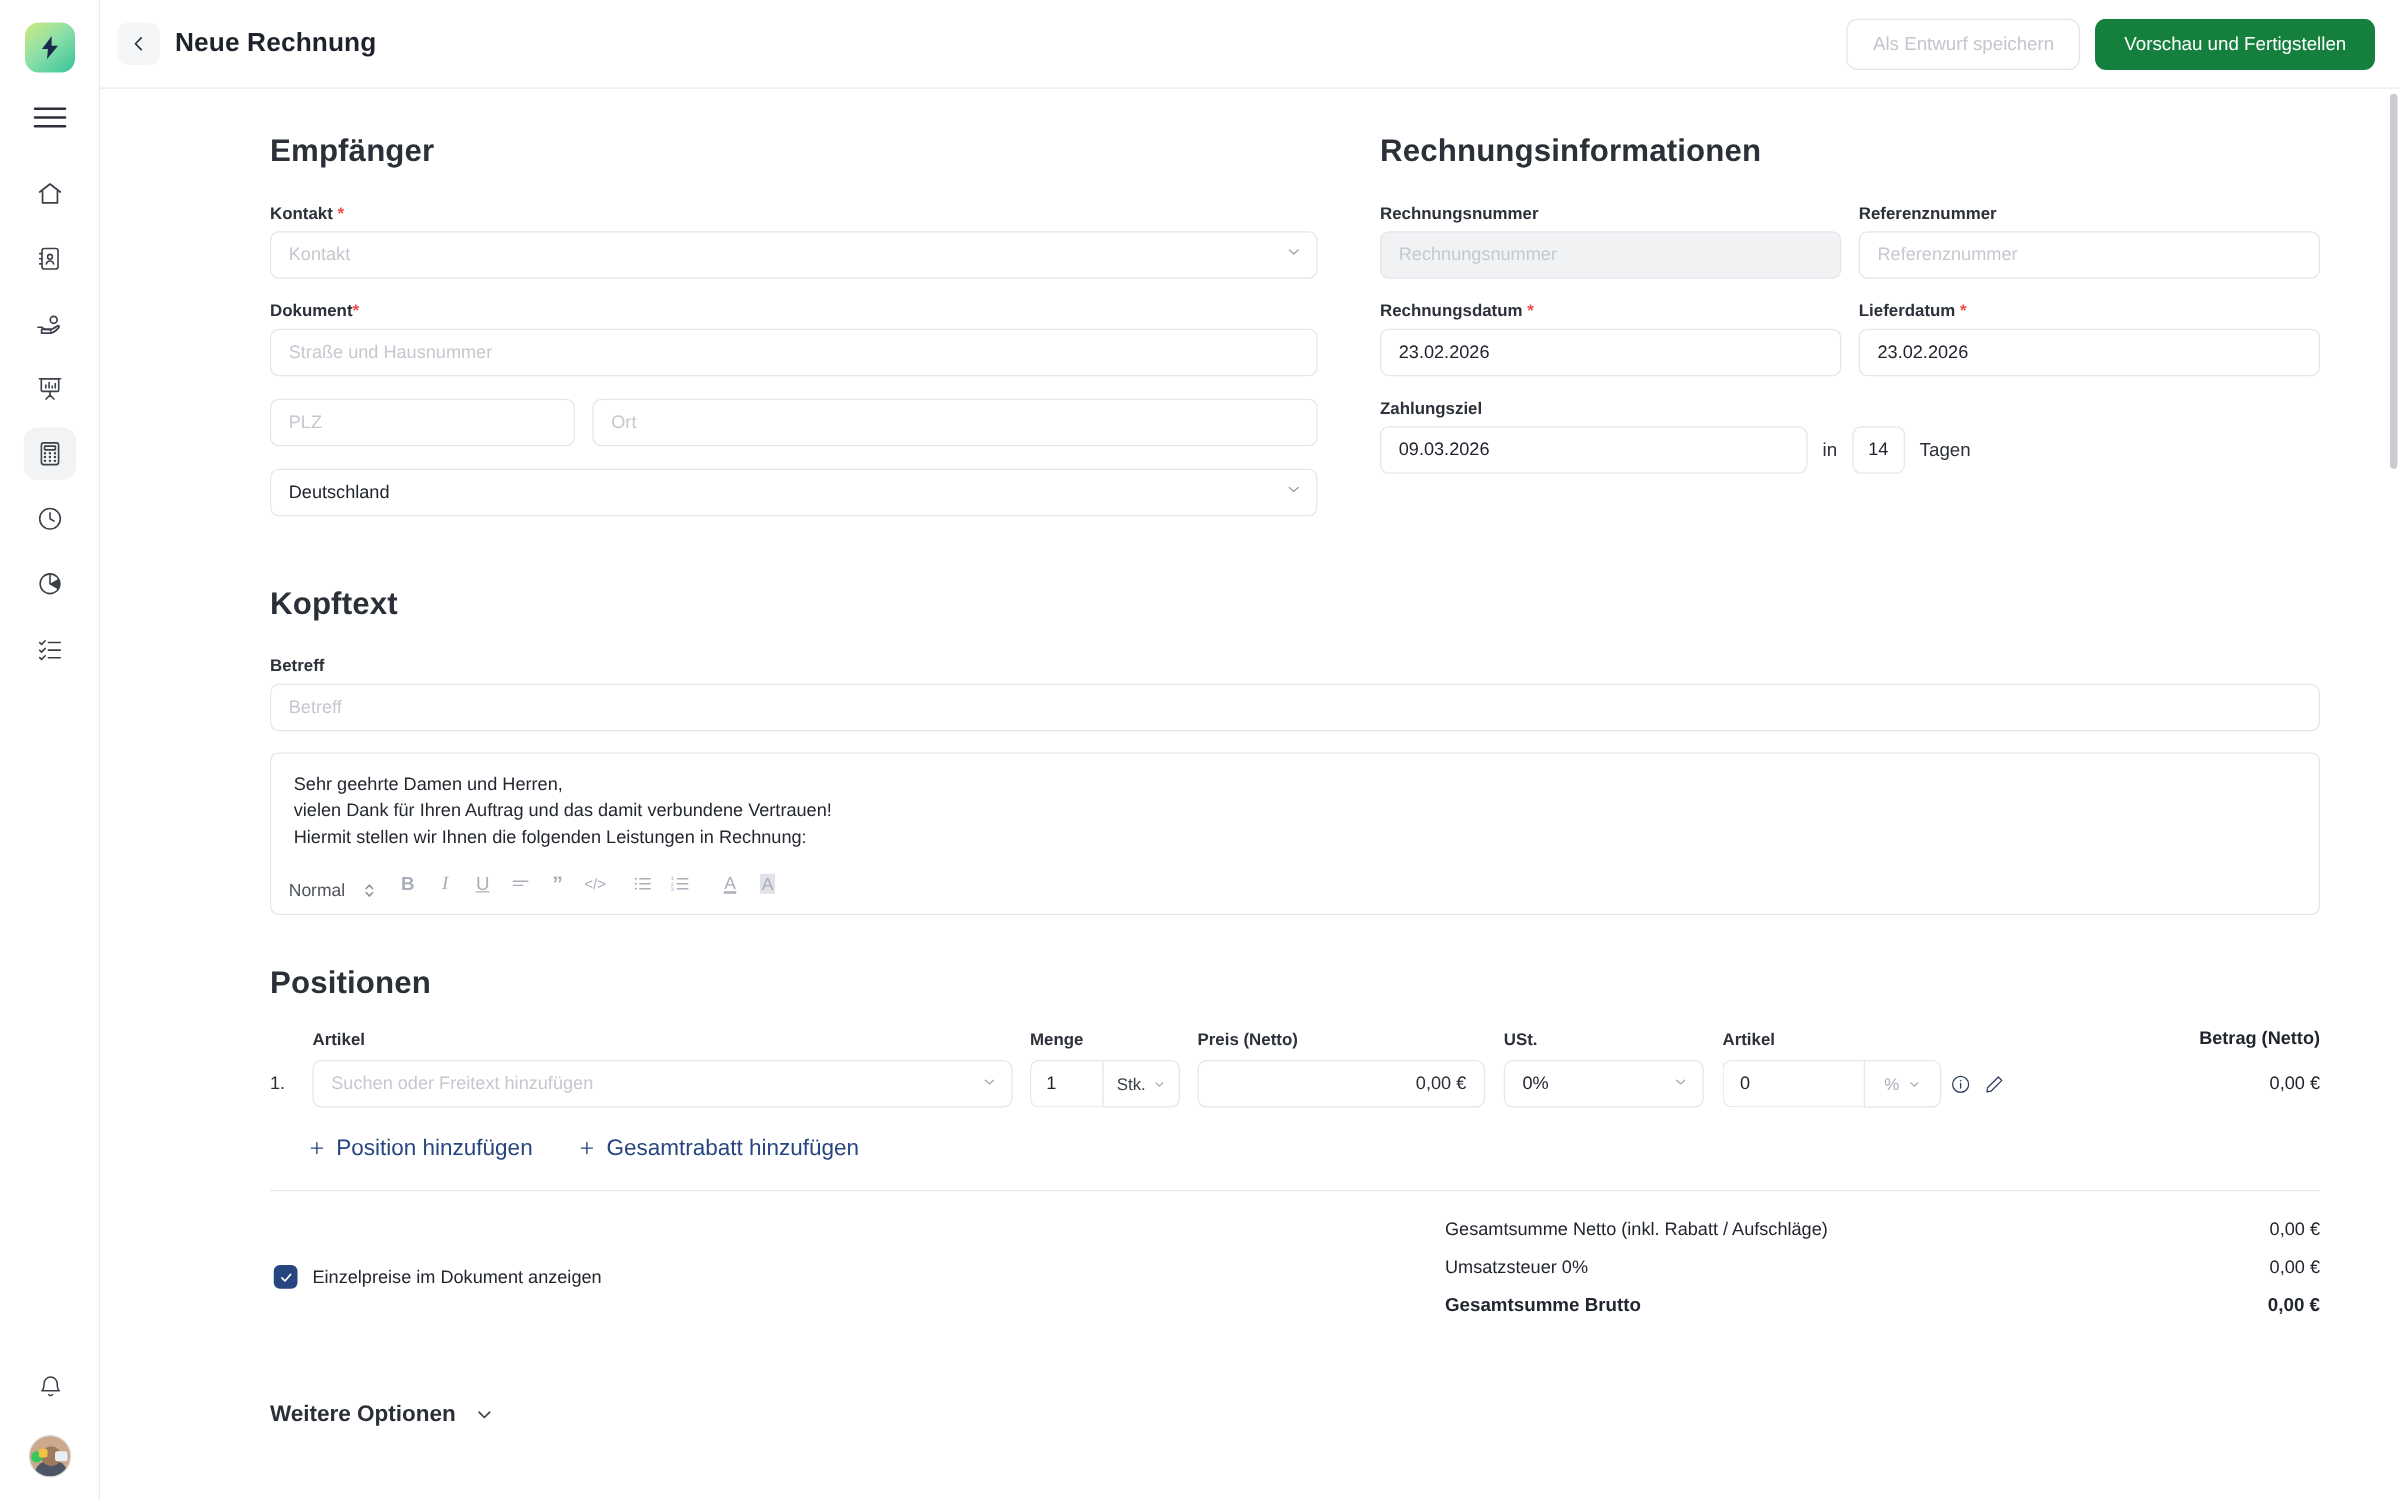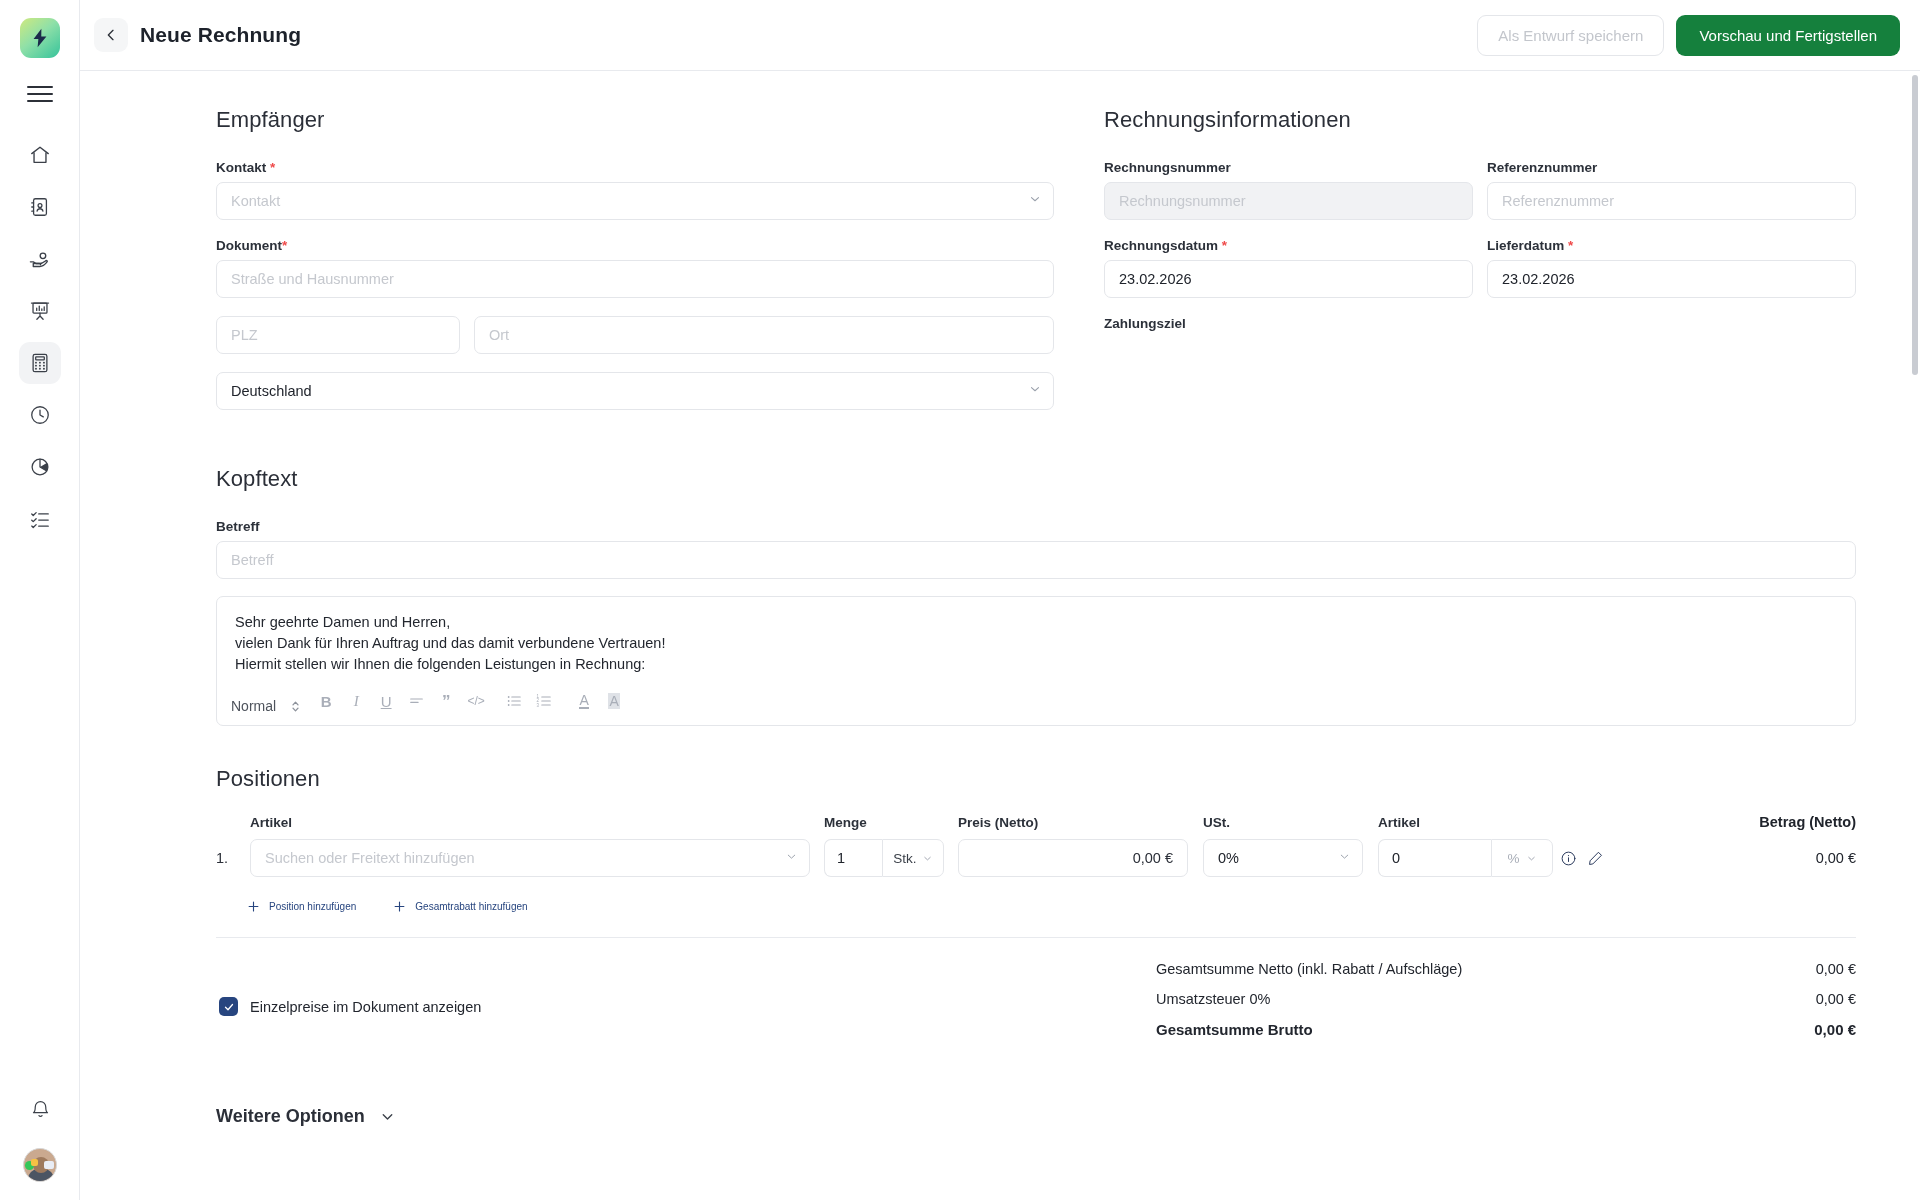--- a/index.html
+++ b/index.html
@@ -85,21 +85,21 @@
   .content {
     flex: 1 1 auto; overflow: hidden; position: relative;
     padding: 36px 64px 0 136px;
   }
 
   .cols { display: flex; gap: 50px; }
   .col-left { width: 838px; flex: 0 0 838px; }
   .col-right { flex: 1 1 auto; }
 
   h2.section {
-    font-size: 22px; font-weight: normal; color: #2b2f38; letter-spacing: .1px;
+    font-size: 25px; font-weight: bold; color: #2b2f38; letter-spacing: .1px;
     margin-bottom: 27px;
   }
   .label {
     font-size: 13.5px; color: #2c313a; font-weight: bold; margin-bottom: 7px; display: block;
   }
   .label .req { color: #ef4b4b; font-weight: bold; }
 
   .field {
     width: 100%; height: 38px; border: 1px solid #e4e6ea; border-radius: 7px;
     background: #fff; font-size: 14.5px; color: #2b2f38; padding: 0 14px;
@@ -186,21 +186,21 @@
   .rab-group .pct {
     width: 62px; border: 1px solid #e4e6ea; border-radius: 0 7px 7px 0;
     display: flex; align-items: center; justify-content: center; gap: 6px;
     font-size: 13.5px; color: #a9aeb8; cursor: pointer; background: #fff;
   }
   .price-field { text-align: right; }
 
   .add-row { display: flex; gap: 36px; margin-top: 22px; padding-left: 30px; }
   .add-link {
     display: flex; align-items: center; gap: 8px; color: #27457f;
-    font-size: 10px; cursor: pointer; font-weight: 500;
+    font-size: 18px; cursor: pointer; font-weight: 500;
   }
   .divider { height: 1px; background: #e8eaee; margin-top: 23px; }
 
   .totals-wrap { display: flex; margin-top: 23px; }
   .chk-wrap { display: flex; align-items: center; gap: 12px; flex: 0 0 auto; padding-left: 3px; }
   .chk {
     width: 19px; height: 19px; border-radius: 5px; background: #27457f;
     display: flex; align-items: center; justify-content: center; cursor: pointer;
   }
   .chk-label { font-size: 14.5px; color: #22262e; }
@@ -410,20 +410,26 @@
               <label class="label">
                 <span>Lieferdatum</span>
                 <span class="req">*</span>
               </label>
               <input class="field filled" value="23.02.2026" style="">
             </div>
           </div>
 
           <div class="fld">
             <label class="label">Zahlungsziel</label>
+            <div class="zahlrow">
+              <input class="field filled datefld" value="09.03.2026" style="">
+              <span class="in-word">in</span>
+              <input class="days-box" value="14" style="">
+              <span class="in-word">Tagen</span>
+            </div>
           </div>
         </div>
       </div>
 
       <div class="kopftext">
         <h2 class="section">Kopftext</h2>
 
         <label class="label">Betreff</label>
         <input class="field" placeholder="Betreff" style="">
 

